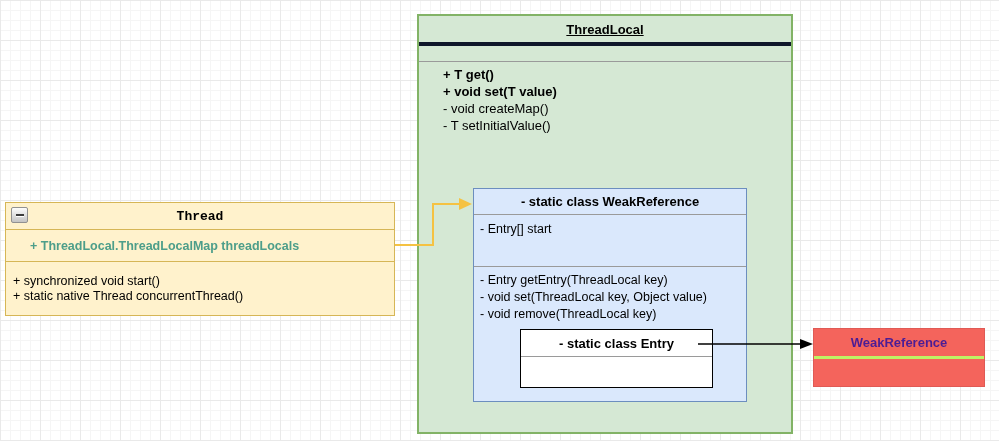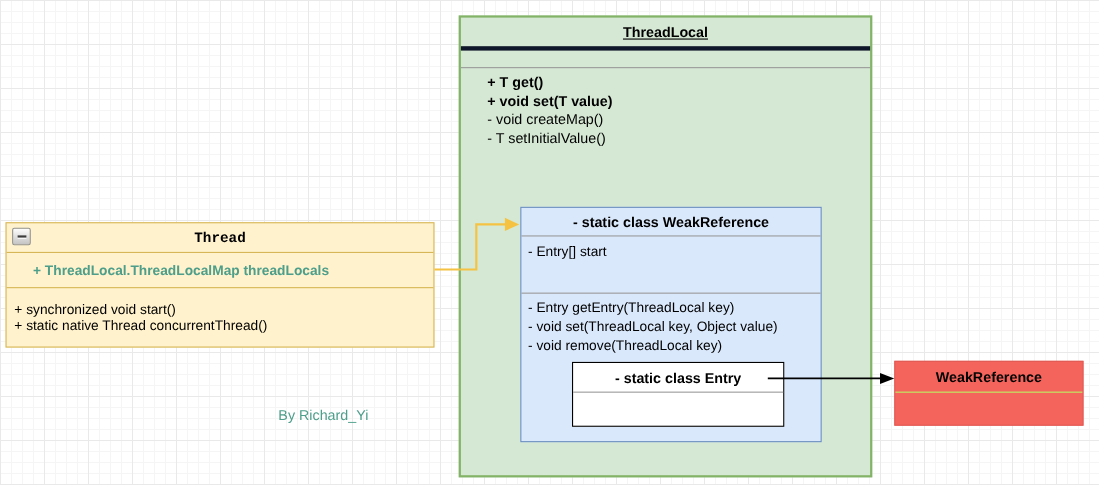--- a/index.html
+++ b/index.html
@@ -44,21 +44,21 @@
   .map .fields  { height:45px; border-bottom:1px solid #9a9a9a; padding:6px 0 0 6px; font-size:12.5px; line-height:17px; }
   .map .methods { padding:5px 0 0 6px; font-size:12.5px; line-height:17px; }
 
   
   .entry { left:520px; top:329px; width:193px; height:59px; background:#ffffff; border:1.5px solid #000; }
   .entry .hdr { height:26px; border-bottom:1px solid #9a9a9a; }
   .entry .fields { height:28px; display:flex; align-items:center; padding-left:5px; font-size:12.5px; }
 
   
   .weak { left:813px; top:328px; width:172px; height:59px; background:#F4645C; border:1px solid #E05A55; }
-  .weak .hdr { height:27px; border-bottom:1px solid #bef264; color:#000000; }
+  .weak .hdr { height:27px; border-bottom:3px solid #bef264; color:#4c1d95; }
 
   .signature { position:absolute; left:234px; top:370px; width:120px; text-align:center;
                color:#4D9E8A; font-size:13px; }
 
   svg.arrows { position:absolute; left:0; top:0; z-index:10; pointer-events:none; }
 </style>
 </head>
 <body>
 
 <div class="canvas">
@@ -104,21 +104,20 @@
 
   <div class="uml entry">
     <div class="hdr">- static class Entry</div>
   </div>
 
   <div class="uml weak">
     <div class="hdr">WeakReference</div>
     <div></div>
   </div>
 
-  <div class="signature">By Richard_Yi</div>
 
   <svg class="arrows" width="999" height="441" viewBox="0 0 999 441">
     <g>
       <polyline points="395,245 433,245 433,204 461,204" fill="none" stroke="#F5C242" stroke-width="2"></polyline>
       <polygon points="472,204 459,198 459,210" fill="#F5C242"></polygon>
     </g>
     <g>
       <line x1="698" y1="344" x2="801" y2="344" stroke="#000000" stroke-width="1.7"></line>
       <polygon points="813,344 800,339 800,349" fill="#000000"></polygon>
     </g>

